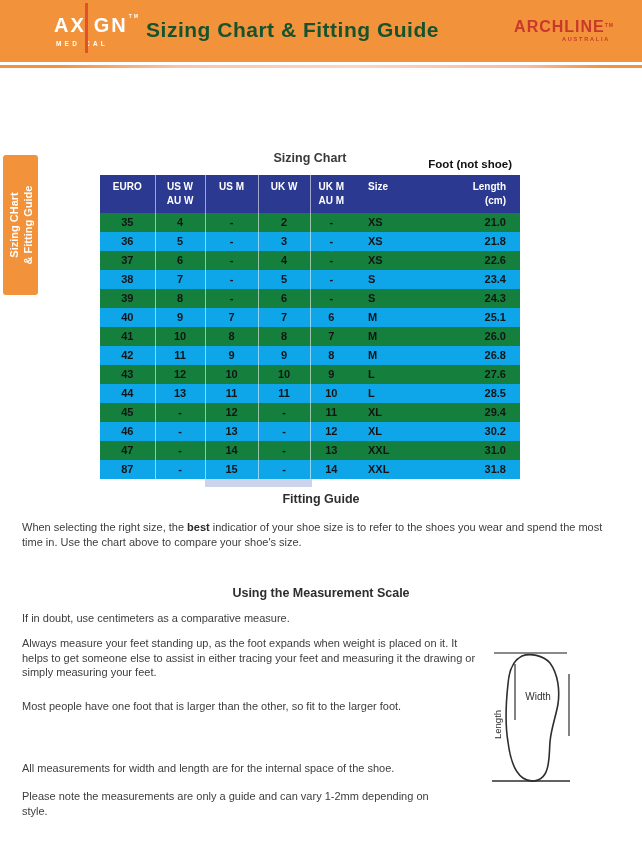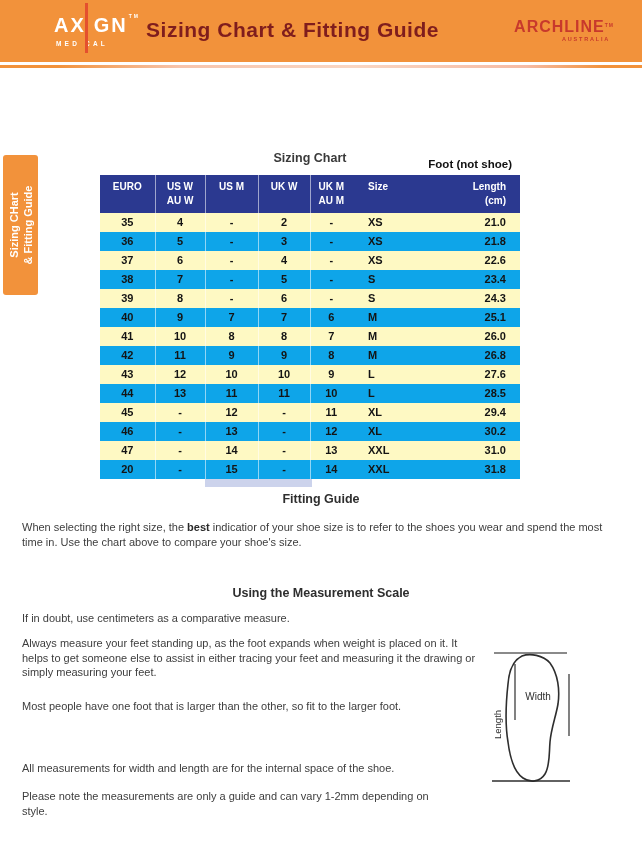--- a/index.html
+++ b/index.html
@@ -18,21 +18,21 @@
   }
   .axign-logo { position:absolute; left:54px; top:14px; color:#ffffff; }
   .axign-main { display:flex; align-items:flex-end; font-weight:bold; font-size:20px; letter-spacing:2px; }
   .axign-gap { display:inline-block; width:8px; }
   .axign-tm { font-size:5px; vertical-align:top; position:relative; top:-1px; left:1px; }
   .axign-sub { display:flex; justify-content:flex-start; font-size:6.5px; font-weight:bold; letter-spacing:3.2px; margin-top:3px; padding-left:2px; }
   .axign-sub-gap { display:inline-block; width:5px; }
   .axign-line { position:absolute; left:31px; top:-11px; width:2.5px; height:50px; background:#E4502E; }
   .header-title {
     position:absolute; left:0; top:18px; width:585px; text-align:center;
-    color:#7f1d1d; font-size:21px; font-weight:bold; letter-spacing:0.5px;
+    color:#14532d; font-size:21px; font-weight:bold; letter-spacing:0.5px;
   }
   .archline-logo { position:absolute; right:28px; top:19px; text-align:right; color:#C8392C; }
   .archline-main { font-size:16px; font-weight:bold; letter-spacing:1px; line-height:16px; }
   .archline-tm { font-size:5px; vertical-align:top; position:relative; top:-2px; }
   .archline-sub { font-size:5.5px; font-weight:bold; letter-spacing:1.8px; margin-top:1px; padding-right:4px; }
   .header-rule {
     position:absolute; left:0; top:65px; width:642px; height:2.5px;
     background:linear-gradient(90deg,#F2923B 0%,#F2923B 9%,#F7C4AC 28%,#F9D6C3 55%,#F6BBA4 82%,#F2923B 94%,#F2923B 100%);
   }
 
@@ -63,21 +63,21 @@
   }
   table.sizing-table th {
     background:#2B3990; color:#ffffff; font-size:10px; font-weight:bold;
     vertical-align:top; padding-top:5px; height:38px; line-height:14px;
     text-align:center;
   }
   table.sizing-table td {
     font-size:11px; font-weight:bold; color:#141414;
     height:19px; text-align:center; line-height:19px;
   }
-  tr.row-odd  td { background:#fef9c3; }
+  tr.row-odd  td { background:#15803d; }
   tr.row-even td { background:#0ea5e9; }
   .sizing-table td.sep, .sizing-table th.sep { border-left:1px solid rgba(255,255,255,0.55); }
   .col0{width:55px;} .col1{width:50px;} .col2{width:53px;margin-top:8px;} .col3{width:52px;}
   .col4{width:42px;} .col5{width:68px;} .col6{width:100px;}
   table.sizing-table td.col5, table.sizing-table th.col5 { text-align:left; padding-left:16px; }
   table.sizing-table td.col6, table.sizing-table th.col6 { text-align:right; padding-right:14px; }
   .table-stripe { position:absolute; height:8px; top:479px; background:#ccd3ec; }
   .stripe-a { left:205px; width:53px; }
   .stripe-b { left:258px; width:54px; }
 
@@ -279,21 +279,21 @@
         <tr class="row-odd">
           <td class="col0">47</td>
           <td class="col1 sep">-</td>
           <td class="col2 sep">14</td>
           <td class="col3 sep">-</td>
           <td class="col4 sep">13</td>
           <td class="col5">XXL</td>
           <td class="col6">31.0</td>
         </tr>
         <tr class="row-even">
-          <td class="col0">20</td>
+          <td class="col0">87</td>
           <td class="col1 sep">-</td>
           <td class="col2 sep">15</td>
           <td class="col3 sep">-</td>
           <td class="col4 sep">14</td>
           <td class="col5">XXL</td>
           <td class="col6">31.8</td>
         </tr>
       </tbody>
   </table>
   <div class="table-stripe stripe-a"></div>

